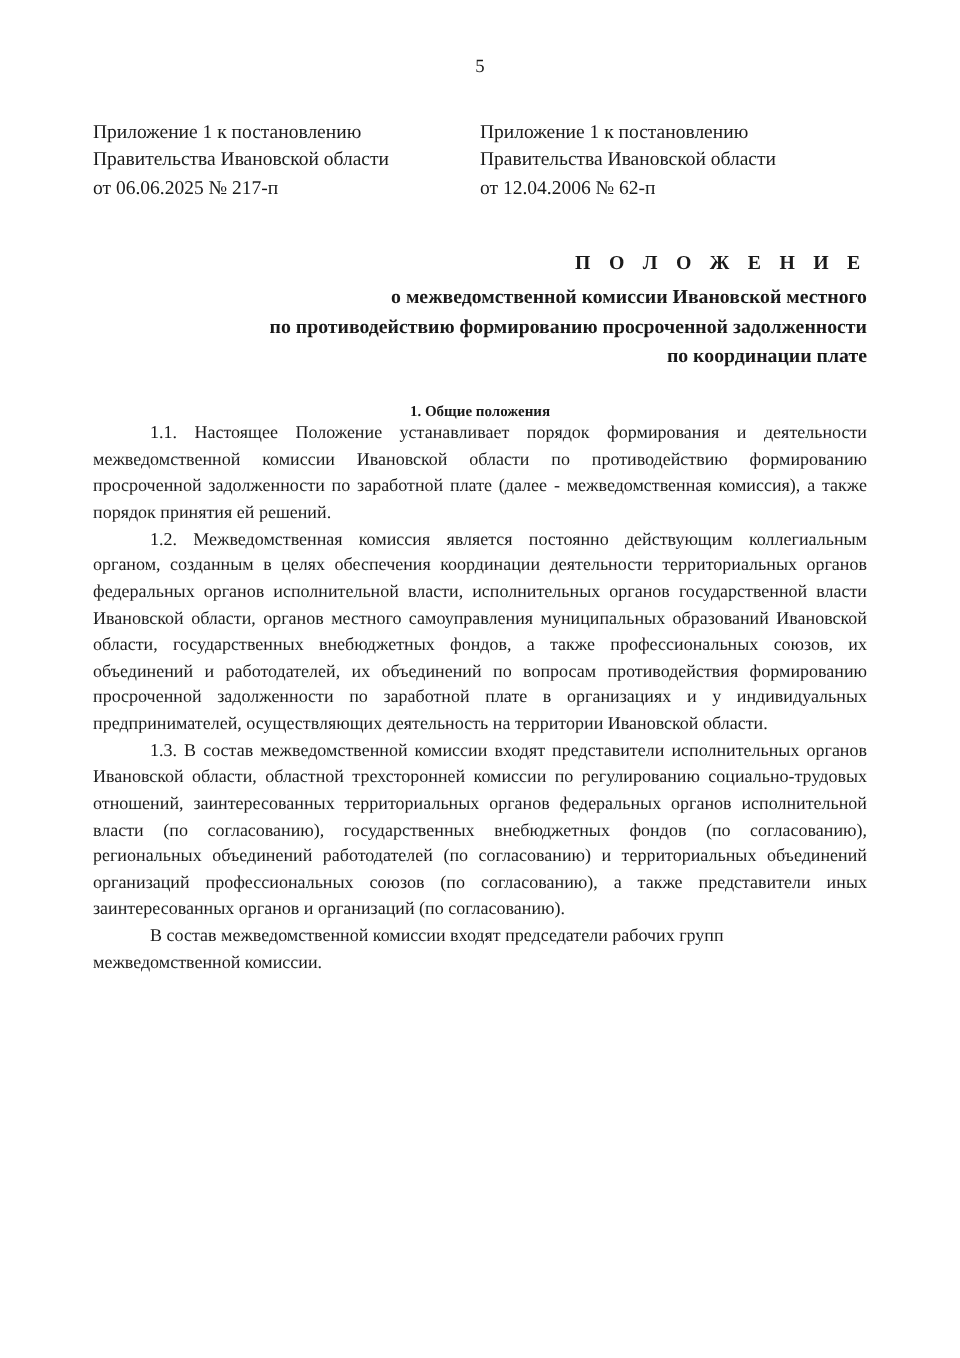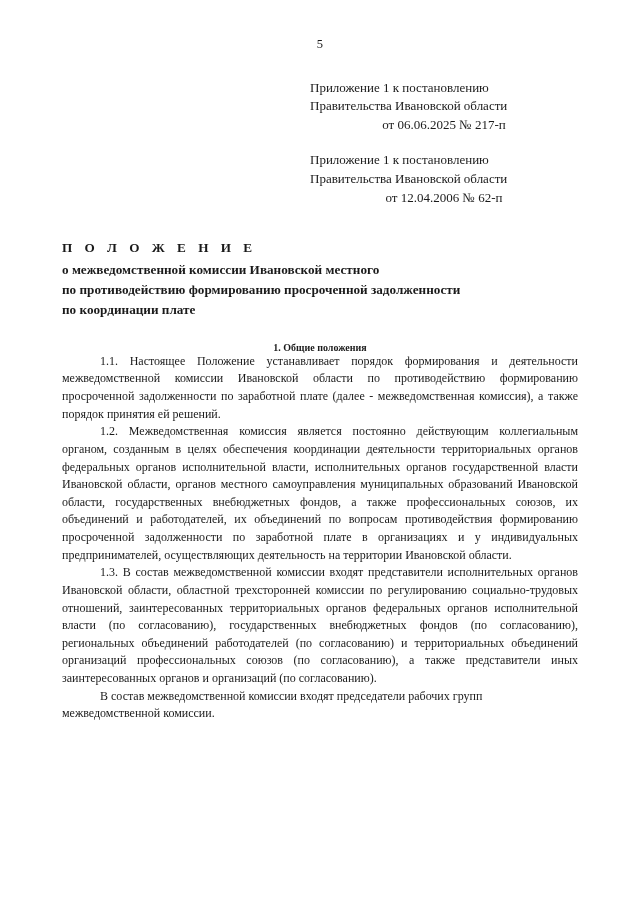--- a/index.html
+++ b/index.html
@@ -25,38 +25,38 @@
   .page-number {
     text-align: center;
     font-size: 12.5px;
     line-height: 1;
     margin: 0 0 28px 0;
     letter-spacing: 0.2px;
   }
   .approval-block {
     width: 100%;
     display: flex;
-    flex-direction: column;
+    flex-direction: row;
     align-items: flex-end;
     font-size: 13px;
     line-height: 1.45;
   }
   .approval-block .blk {
     width: 268px;
     text-align: left;
   }
   .approval-block .blk .line-right {
-    text-align: center;
+    text-align: left;
   }
   .approval-gap {
     height: 16px;
   }
   .title-block {
     margin-top: 30px;
-    text-align: left;
+    text-align: right;
     font-weight: bold;
     font-size: 13.2px;
     line-height: 1.5;
   }
   .title-main {
     letter-spacing: 4.5px;
     margin-bottom: 3px;
   }
   .title-sub {
     font-weight: bold;

